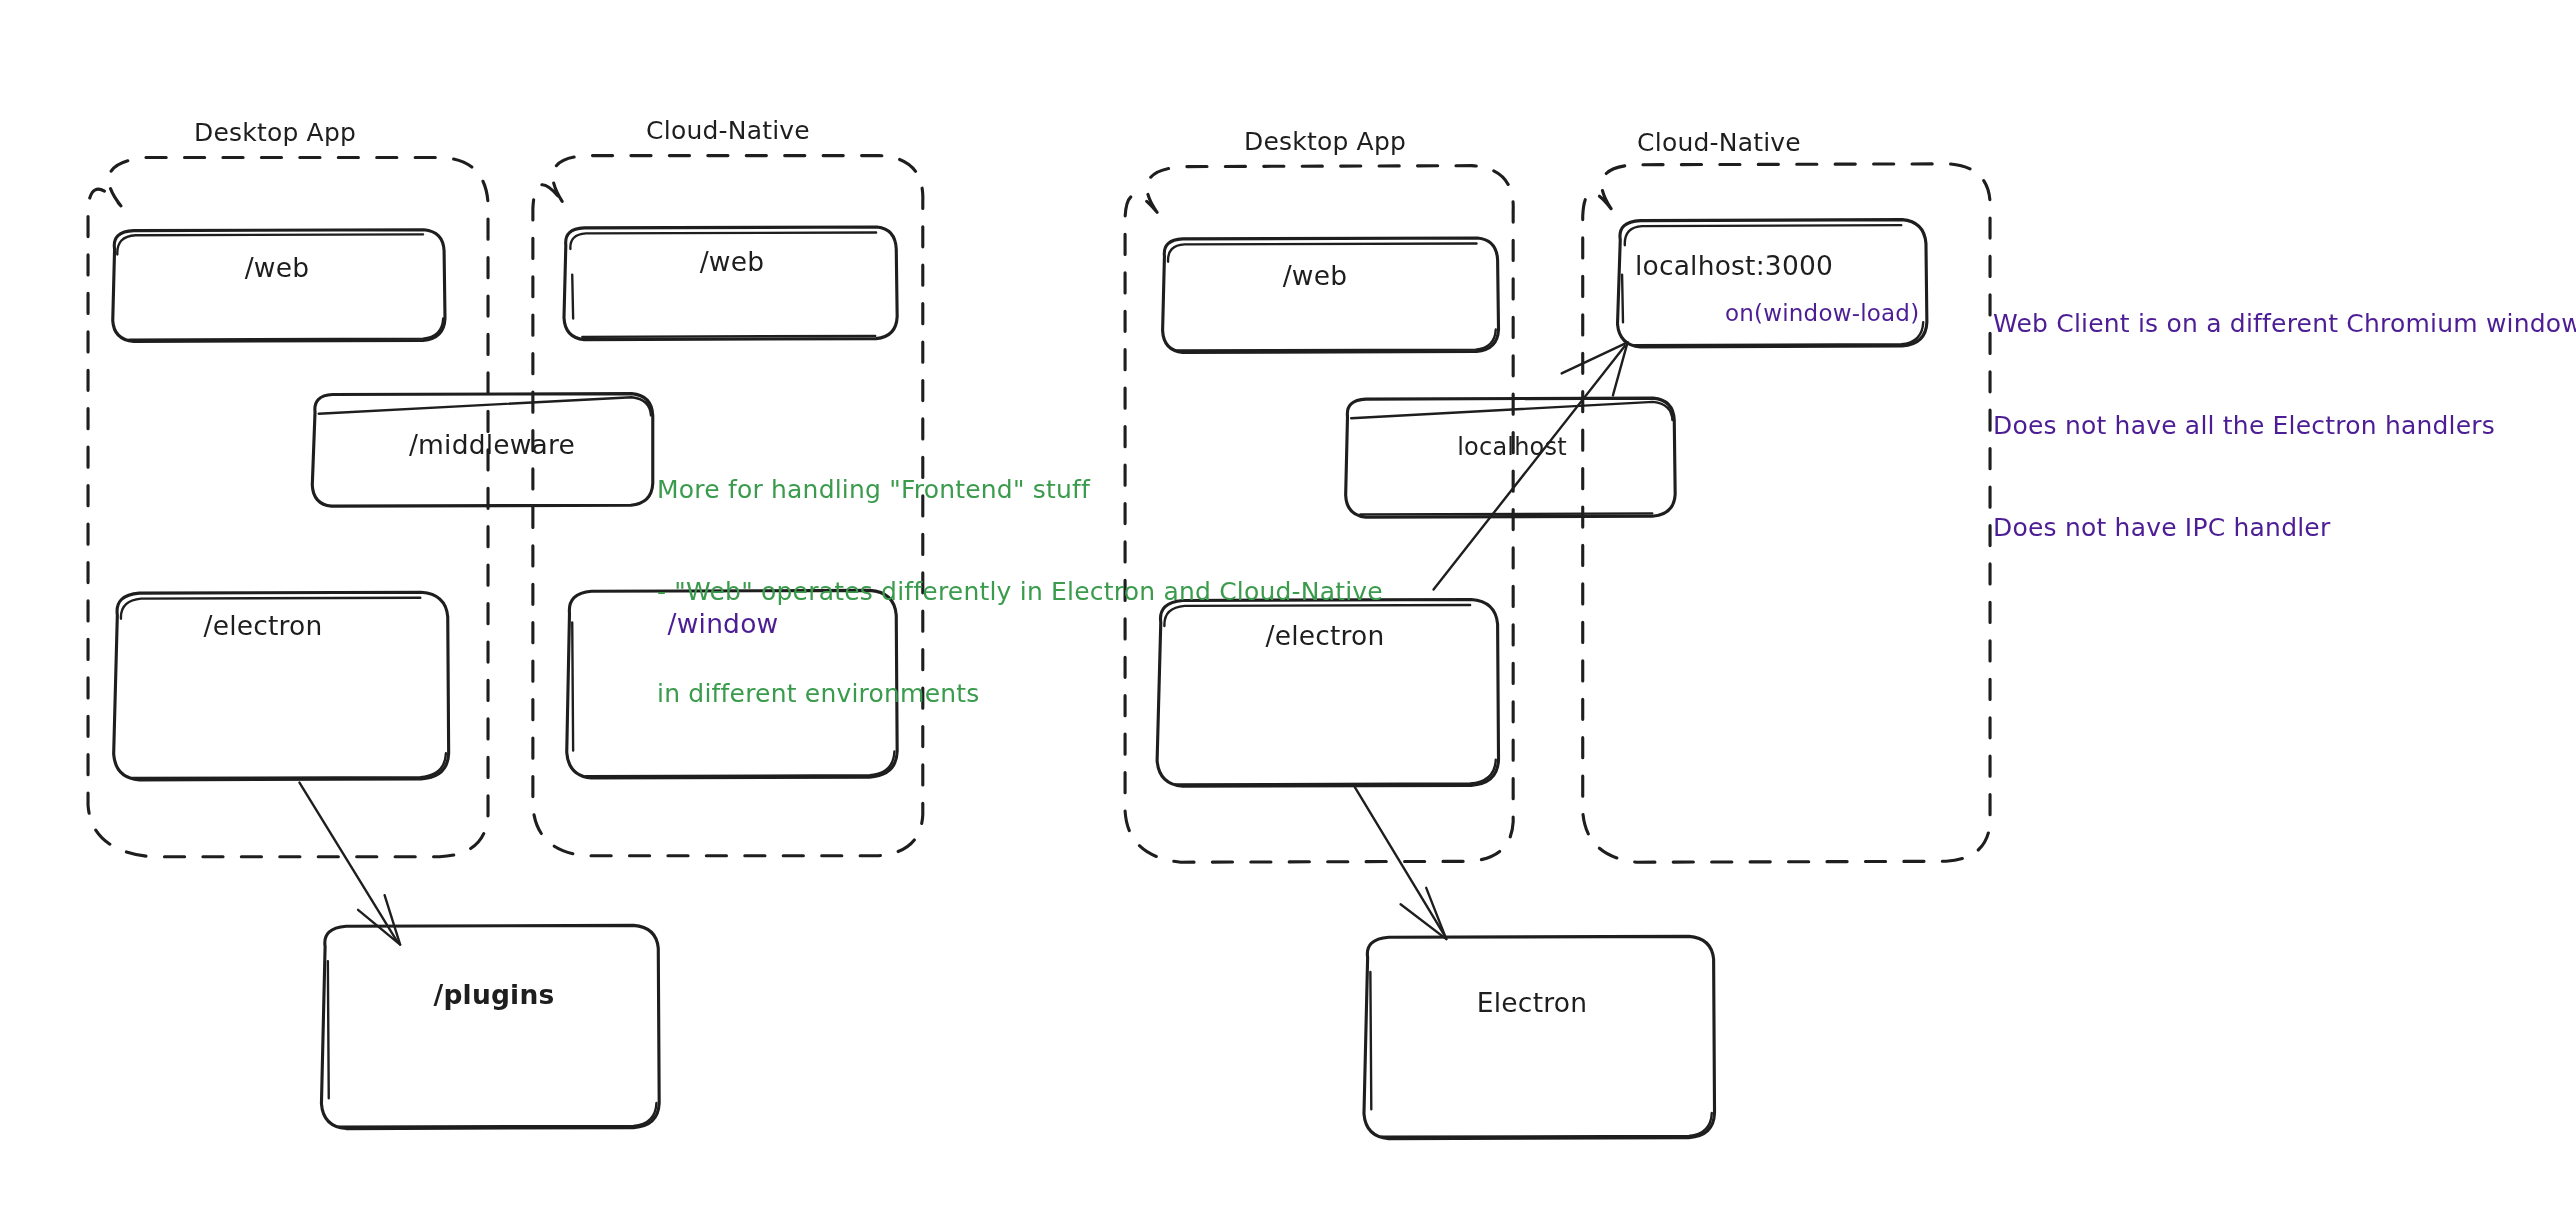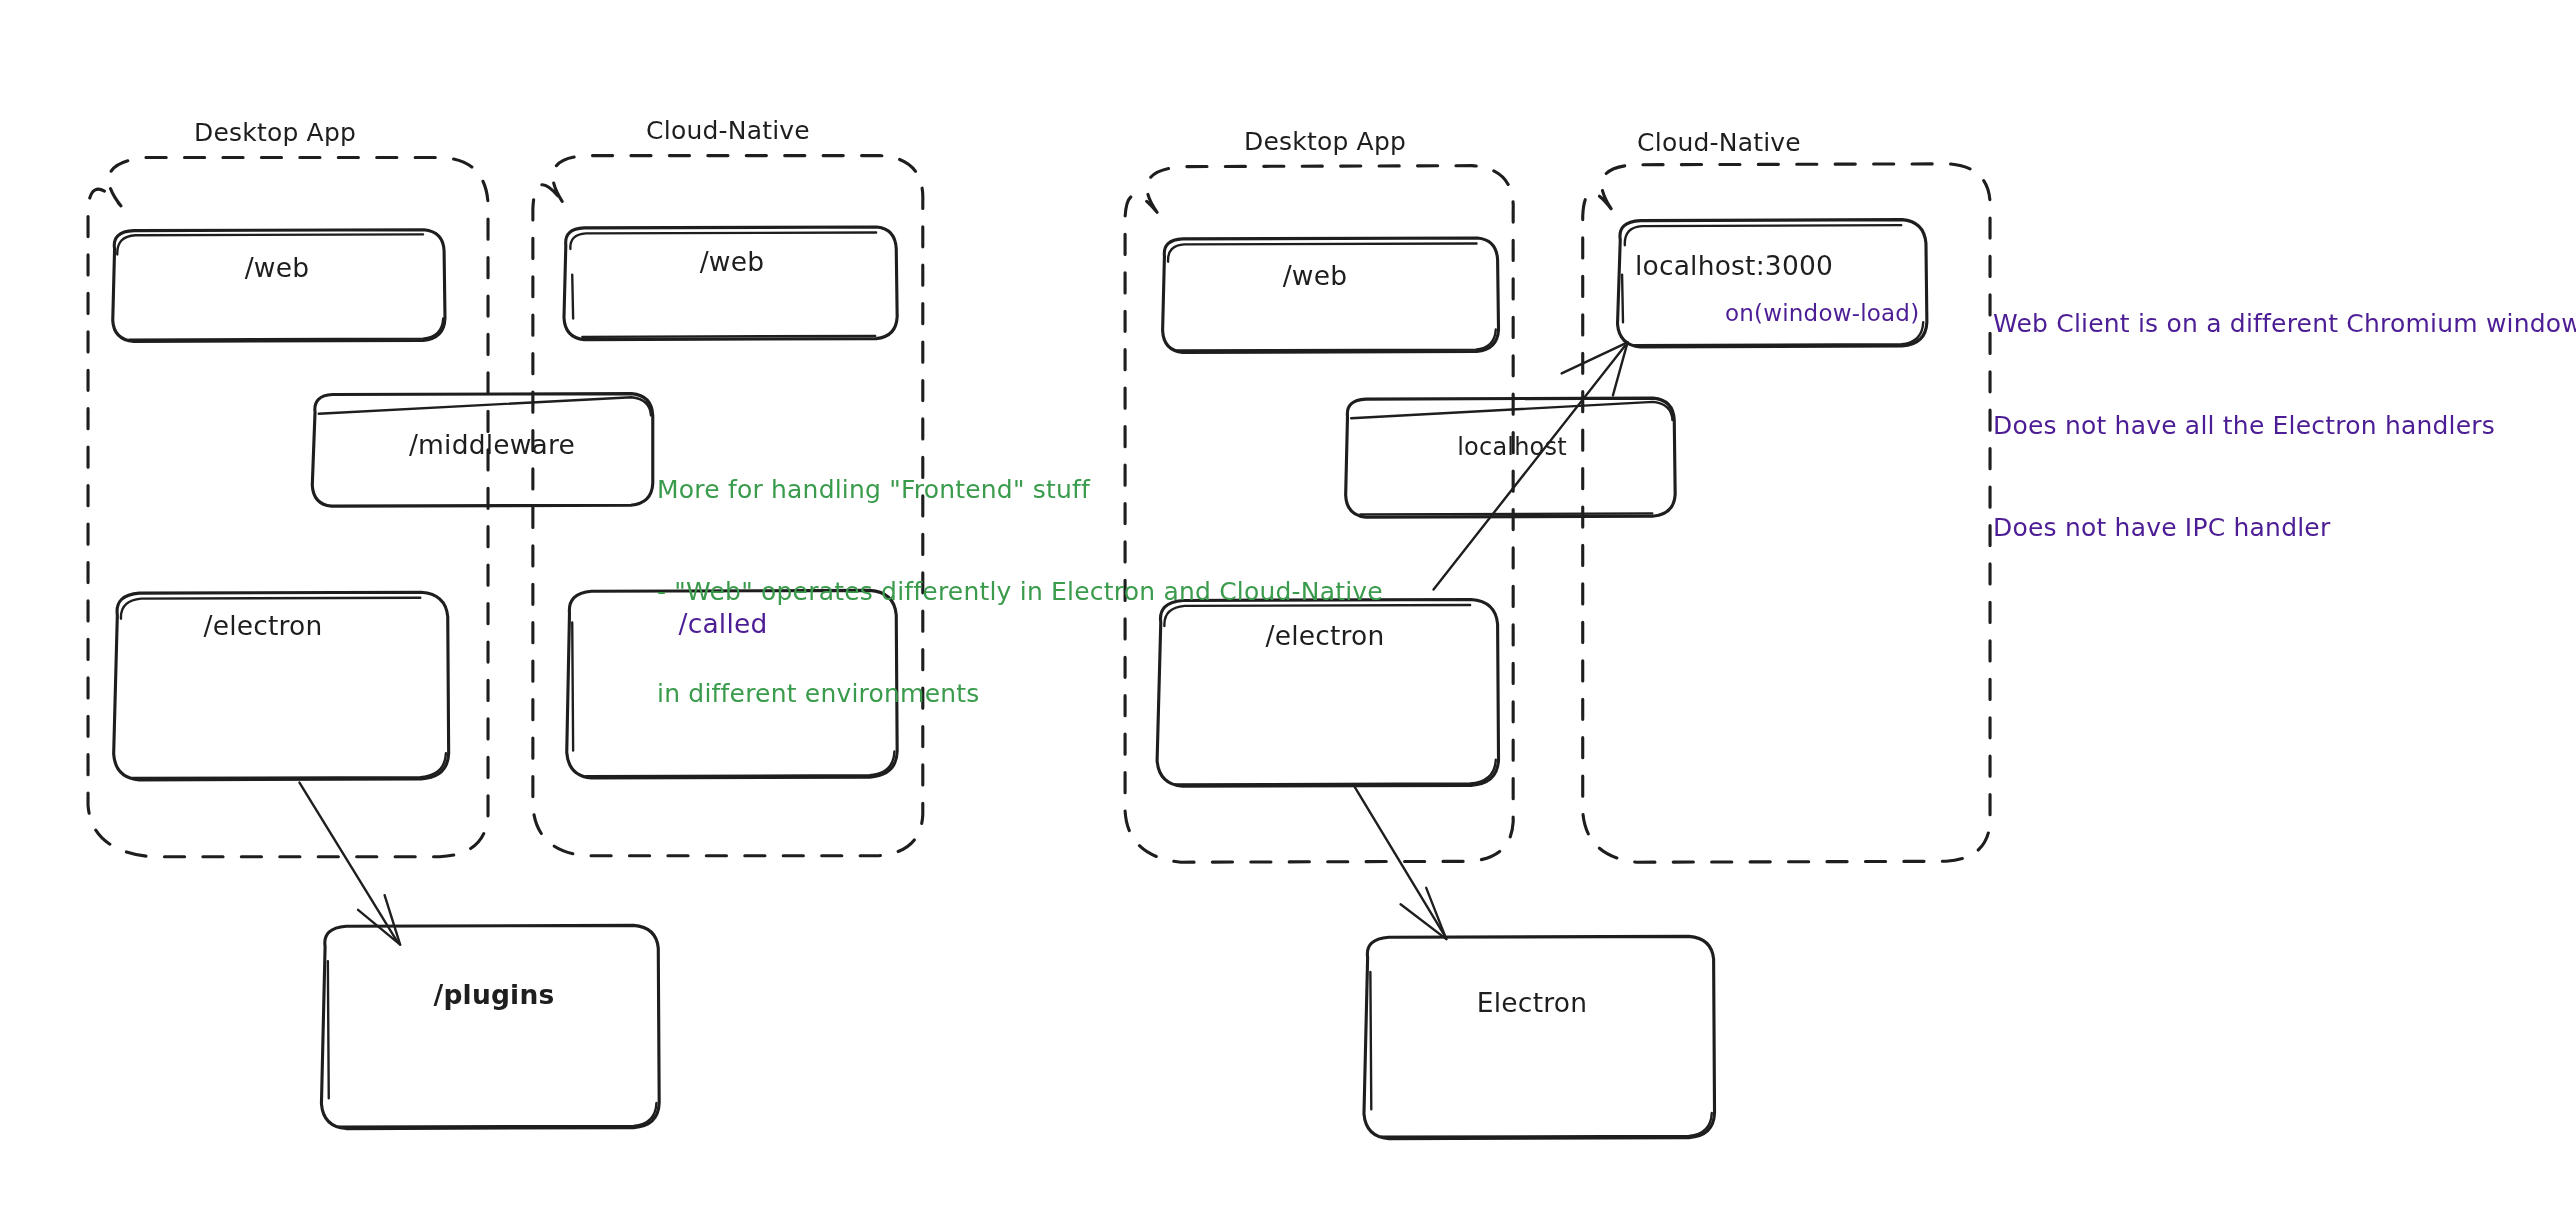--- a/index.html
+++ b/index.html
@@ -182,21 +182,21 @@
     </g>
   </svg>
 
   <div class="lbl group-title" style="left:275px; top:116px;">Desktop App</div>
   <div class="lbl group-title" style="left:728px; top:114px;">Cloud-Native</div>
 
   <div class="lbl box-label" style="left:277px; top:251px;">/web</div>
   <div class="lbl box-label" style="left:732px; top:245px;">/web</div>
   <div class="lbl box-label" style="left:492px; top:428px;">/middleware</div>
   <div class="lbl box-label" style="left:263px; top:609px;">/electron</div>
-  <div class="lbl box-label red" style="left:723px; top:607px;">/called</div>
+  <div class="lbl box-label red" style="left:723px; top:607px;">/window</div>
   <div class="lbl box-label" style="left:494px; top:978px;font-weight:bold;">/plugins</div>
 
   <div class="lbl note green" style="left:657px; top:405px;">
     <div>More for handling "Frontend" stuff</div>
     <div>- "Web" operates differently in Electron and Cloud-Native</div>
     <div>in different environments</div>
   </div>
 
   <div class="lbl group-title" style="left:1325px; top:125px;">Desktop App</div>
   <div class="lbl group-title" style="left:1719px; top:126px;">Cloud-Native</div>

